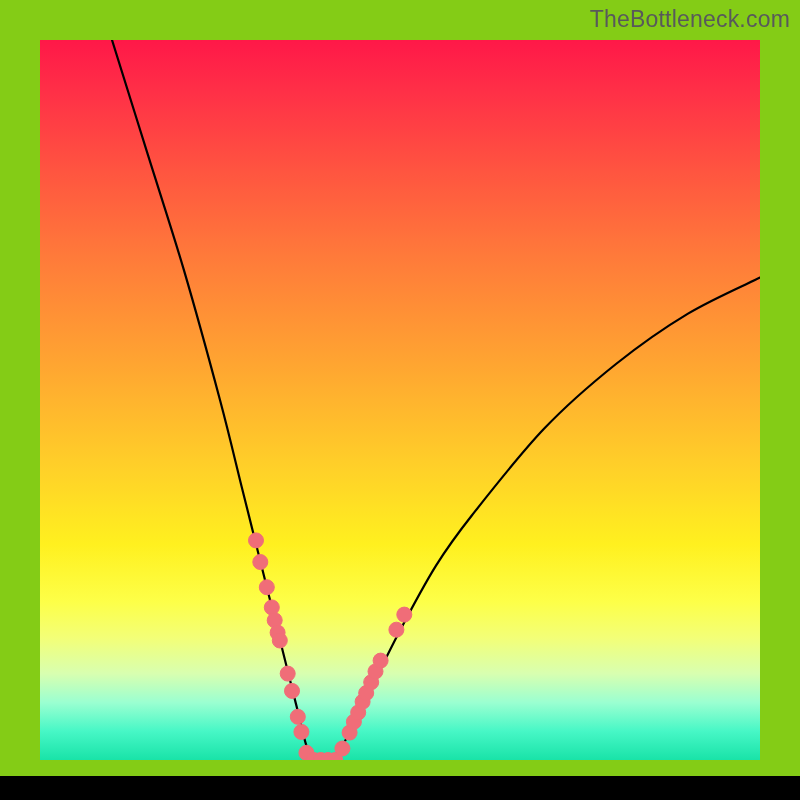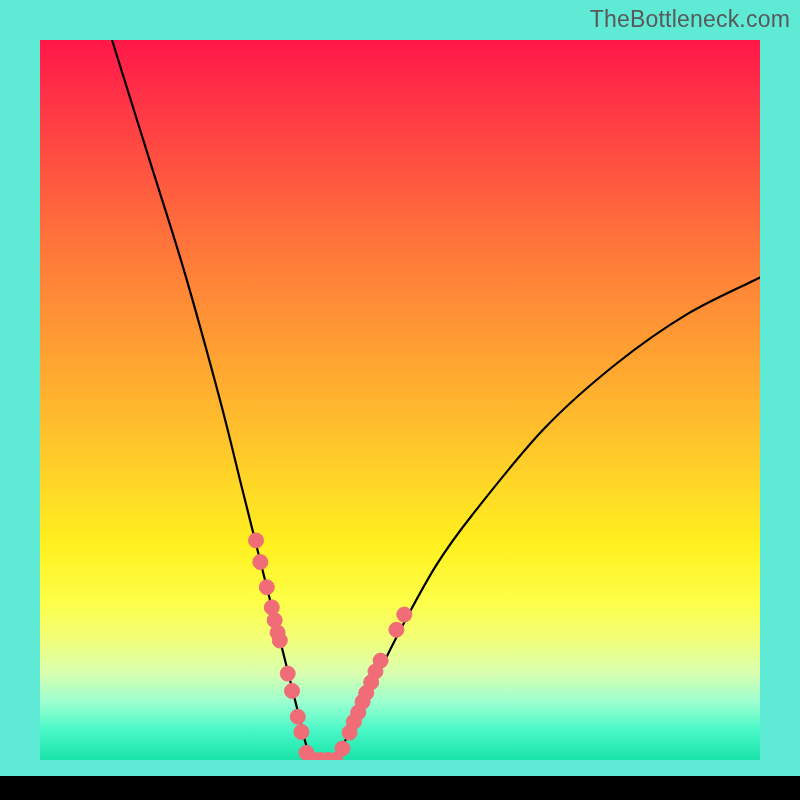--- a/index.html
+++ b/index.html
@@ -8,21 +8,21 @@
     width: 800px;
     height: 800px;
     background: #000;
     font-family: Arial, Helvetica, sans-serif;
     overflow: hidden;
   }
   .outer {
     position: relative;
     width: 800px;
     height: 776px;
-    background: #5eead4;
+    background: #84cc16;
   }
   .watermark {
     position: absolute;
     top: 6px;
     right: 10px;
     color: #58595b;
     font-size: 23px;
     font-weight: 400;
     letter-spacing: 0.2px;
     z-index: 5;

